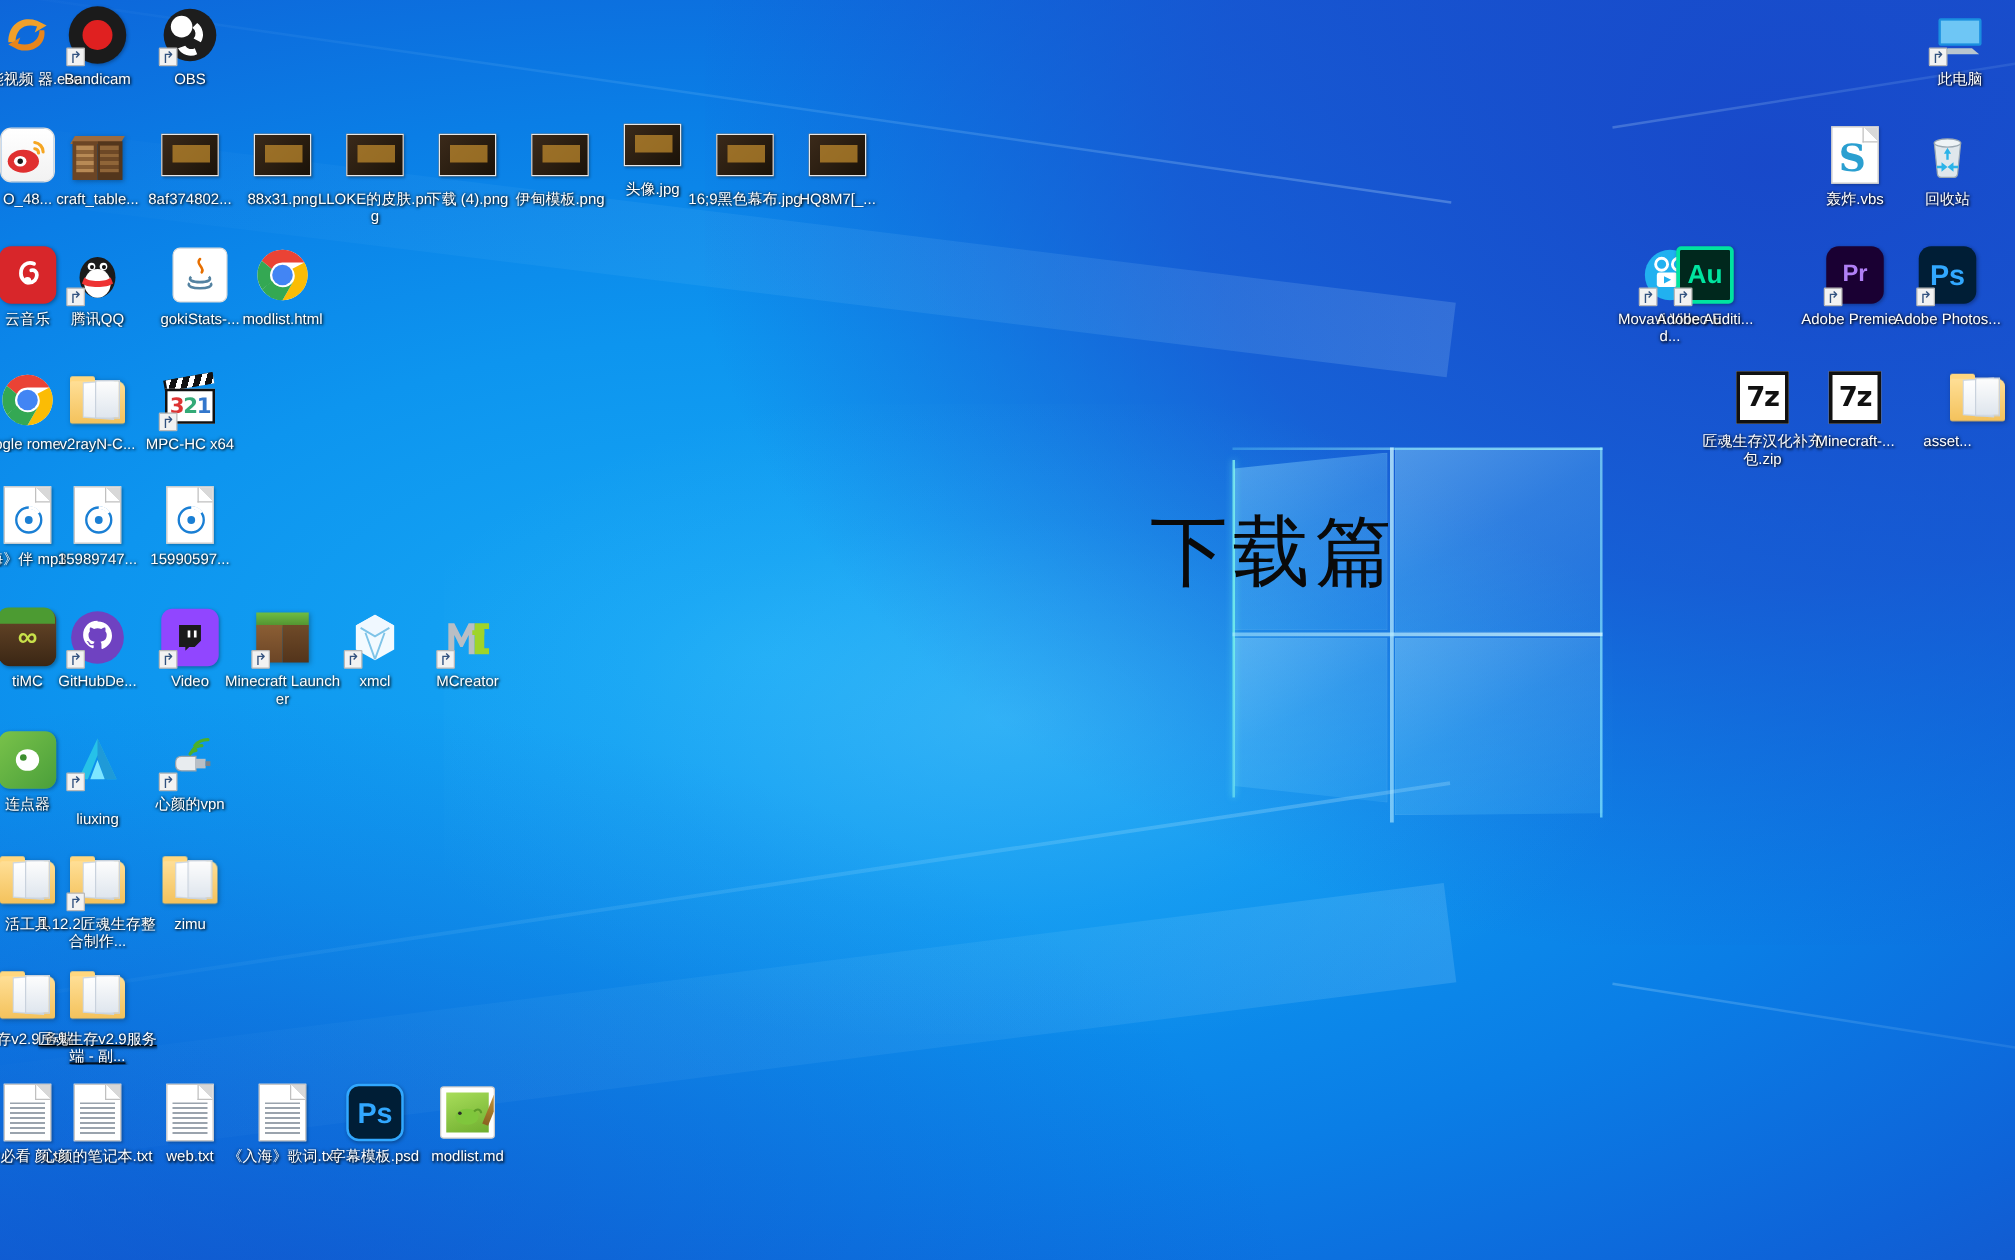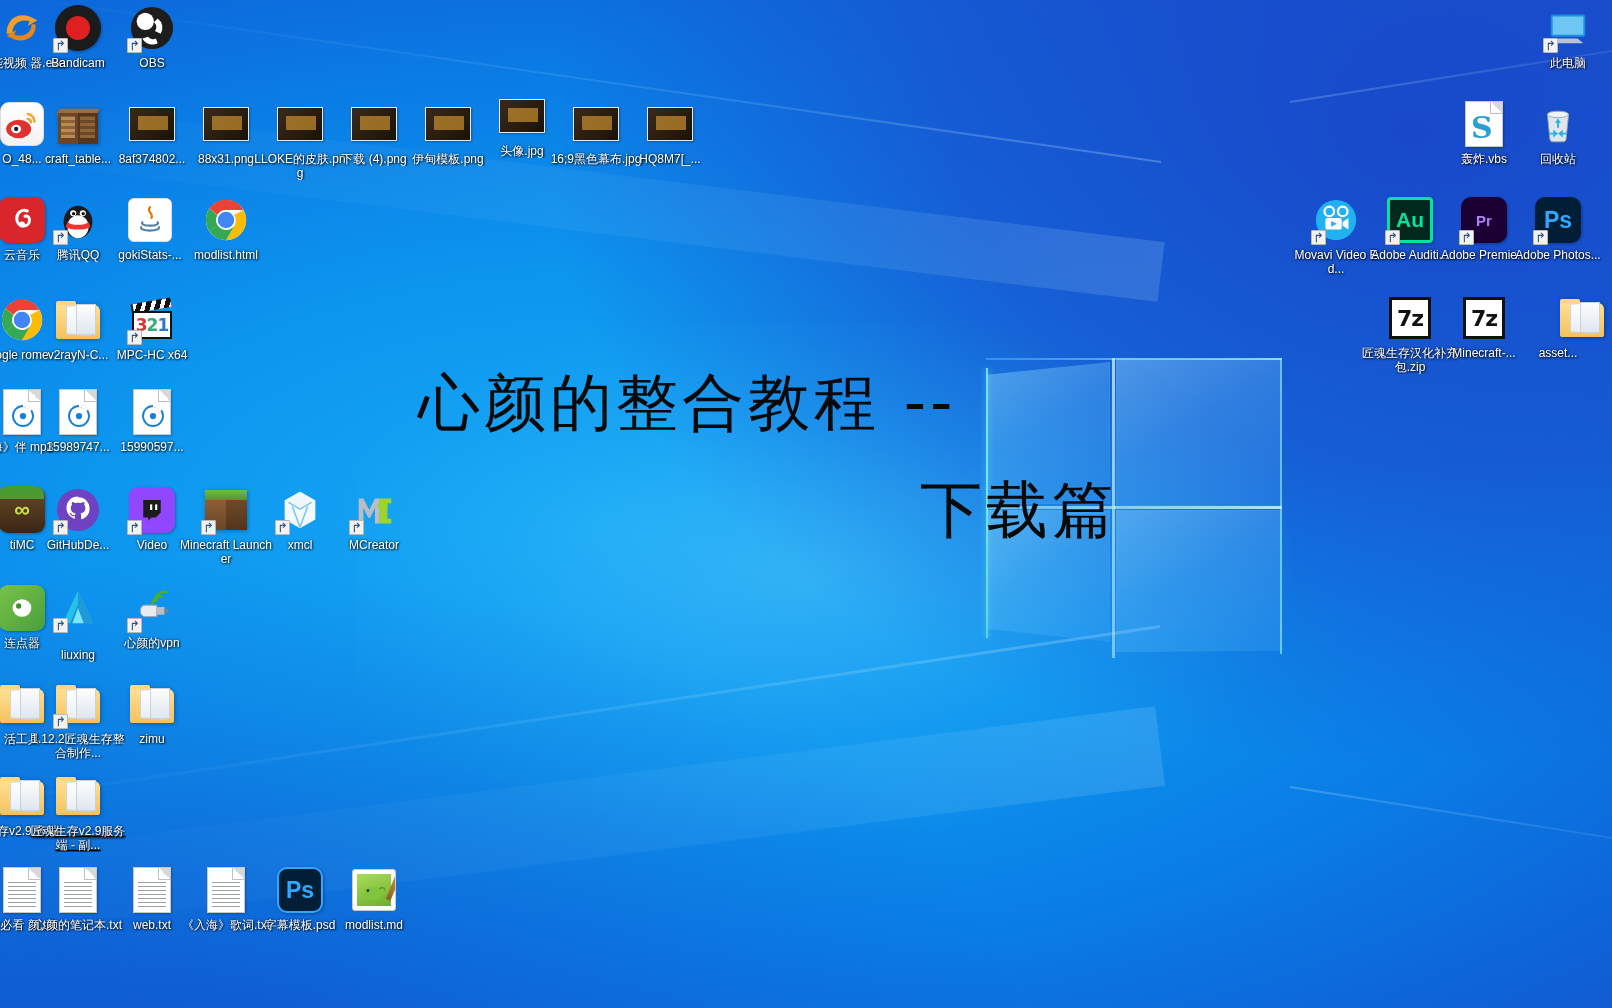--- a/index.html
+++ b/index.html
@@ -208,21 +208,20 @@
     <div class="pane br"></div>
     <div class="logo-edge-t"></div>
     <div class="logo-edge-l"></div>
     <div class="logo-edge-r"></div>
     <div class="logo-mid-h"></div>
     <div class="logo-mid-v"></div>
   </div>
 </div>
 
 <div id="title-overlay">
-  <div id="title-line1">心颜的整合教程 --</div>
   <div id="title-line2">下载篇</div>
 </div>
 
 <div id="icon-layer">
     <div class="icon" style="left: -26px; top: 4px;">
       <div class="glyph">
         <svg viewBox="0 0 48 48" width="46" height="46">
           <path d="M8 30 C8 14 20 8 32 12 L40 16 L30 22 L32 17 C22 14 14 19 14 30 Z" fill="#f0a02a"></path>
                 <path d="M38 20 C40 32 28 40 16 36 L8 32 L18 26 L16 31 C26 34 34 29 34 20 Z" fill="#e8851b"></path>
         </svg>
@@ -368,21 +367,21 @@
                 <circle cx="19" cy="17" r="3.2" fill="#fff"></circle>
           <circle cx="29" cy="17" r="3.2" fill="#fff"></circle>
                 <circle cx="19.4" cy="17.4" r="1.7" fill="#111"></circle>
           <circle cx="29.4" cy="17.4" r="1.7" fill="#111"></circle>
                 <path d="M13 26c4 4 18 4 22 0l2 5c-5 4-21 4-26 0z" fill="#e33"></path>
         </svg>
         <span class="sc"></span>
       </div>
       <div class="cap">腾讯QQ</div>
     </div>
-    <div class="icon" style="left: 102px; top: 196px; justify-content: space-between;">
+    <div class="icon" style="left: 112px; top: 196px; justify-content: space-between;">
       <div class="glyph">
         <div style="width:44px;height:44px;background:#fff;border:1px solid #ddd;border-radius:6px;display:flex;align-items:center;justify-content:center;">
                 <svg viewBox="0 0 48 48" width="34" height="34">
             <path d="M24 6c-6 6 6 9 2 15" stroke="#e76f00" stroke-width="3" fill="none" stroke-linecap="round"></path>
                 <path d="M14 26c-4 4 2 6 10 6s14-2 10-6" stroke="#5382a1" stroke-width="3" fill="none"></path>
                 <path d="M12 33c-3 4 4 6 12 6s15-2 12-6" stroke="#5382a1" stroke-width="3" fill="none"></path>
           </svg>
         </div>
       </div>
       <div class="cap three">gokiStats-...</div>
@@ -730,33 +729,33 @@
                 <circle cx="17" cy="15" r="5" fill="none" stroke="#fff" stroke-width="2.4"></circle>
                 <circle cx="31" cy="15" r="5" fill="none" stroke="#fff" stroke-width="2.4"></circle>
                 <rect x="13" y="22" width="17" height="12" rx="2" fill="#fff"></rect>
                 <path d="M31 26l6-4v12l-6-4z" fill="#fff"></path>
                 <path d="M19 25l6 3-6 3z" fill="#21b1f0"></path>
         </svg>
         <span class="sc"></span>
       </div>
       <div class="cap three">Movavi Video Ed...</div>
     </div>
-    <div class="icon" style="left: 1362px; top: 196px; justify-content: center;">
+    <div class="icon" style="left: 1316px; top: 196px; justify-content: center;">
       <div class="glyph">
         <div class="sq" style="background:#00281d;border-radius:4px;border:3px solid #00e4a0;">
                 <span style="color:#00e4a0;font-size:21px;font-weight:700;">Au</span>
         </div>
         <span class="sc"></span>
       </div>
       <div class="cap three">Adobe Auditi...</div>
     </div>
     <div class="icon" style="left: 1436px; top: 196px;">
       <div class="glyph">
         <div class="sq" style="background:#1a0033;border-radius:10px;">
-                <span style="color:#b07ff5;font-size:15px;font-weight:700;">Pr</span>
+                <span style="color:#b07ff5;font-size:19px;font-weight:700;">Pr</span>
         </div>
         <span class="sc"></span>
       </div>
       <div class="cap three">Adobe Premie...</div>
     </div>
     <div class="icon" style="left: 1510px; top: 196px;">
       <div class="glyph">
         <div class="sq" style="background:#001e36;border-radius:10px;">
                 <span style="color:#31a8ff;font-size:23px;font-weight:700;">Ps</span>
         </div>

